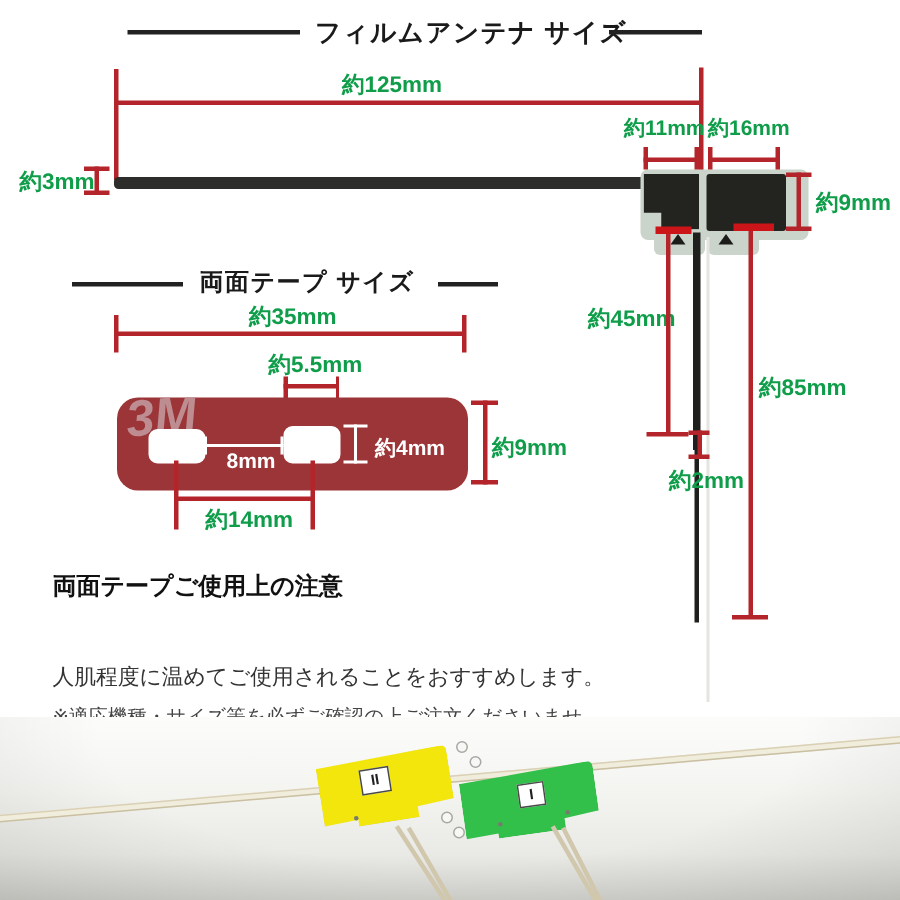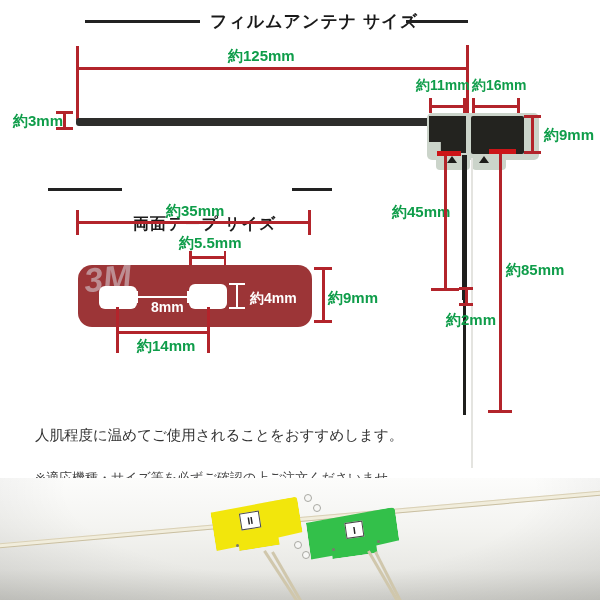--- a/index.html
+++ b/index.html
@@ -87,24 +87,24 @@
   <div class="rl" style="left:444px;top:156px;width:2.5px;height:134px;"></div>
   <div class="rl" style="left:431px;top:288px;width:28px;height:2.5px;"></div>
 
   <div class="rl" style="left:459px;top:287px;width:14px;height:2.5px;"></div>
   <div class="rl" style="left:464.5px;top:287px;width:3px;height:19px;"></div>
   <div class="rl" style="left:459px;top:303px;width:14px;height:2.5px;"></div>
   <div class="dim" style="left:446px;top:311px;">約2mm</div>
 
   <div class="rl" style="left:499px;top:154px;width:2.5px;height:258px;"></div>
   <div class="rl" style="left:488px;top:410px;width:24px;height:2.5px;"></div>
-  <div class="dim" style="left:506px;top:261px;">約85mm</div>
+  <div class="dim" style="left:506px;top:249px;">約85mm</div>
 
   <div class="blkline" style="left:48px;top:188px;width:74px;height:3px;"></div>
-  <div class="sec-title" style="left:133px;top:178px;font-size:16px;margin-top:36px;">両面テープ サイズ</div>
+  <div class="sec-title" style="left:133px;top:178px;font-size:16px;">両面テープ サイズ</div>
   <div class="blkline" style="left:292px;top:188px;width:40px;height:3px;"></div>
 
   <div class="dim" style="left:166px;top:202px;">約35mm</div>
   <div class="rl" style="left:77px;top:221px;width:233px;height:2.5px;"></div>
   <div class="rl" style="left:76px;top:210px;width:2.5px;height:25px;"></div>
   <div class="rl" style="left:308px;top:210px;width:2.5px;height:25px;"></div>
 
   <div class="dim" style="left:179px;top:234px;">約5.5mm</div>
   <div class="rl" style="left:189px;top:256px;width:37px;height:2.5px;"></div>
   <div class="rl" style="left:189px;top:251px;width:2.5px;height:21px;"></div>
@@ -129,21 +129,22 @@
   <div class="rl" style="left:314px;top:267px;width:18px;height:3px;"></div>
   <div class="rl" style="left:321.5px;top:267px;width:3px;height:56px;"></div>
   <div class="rl" style="left:314px;top:320px;width:18px;height:3px;"></div>
   <div class="dim" style="left:328px;top:289px;">約9mm</div>
 
   <div class="rl" style="left:116px;top:307px;width:2.5px;height:46px;"></div>
   <div class="rl" style="left:207px;top:307px;width:2.5px;height:46px;"></div>
   <div class="rl" style="left:116px;top:331px;width:93px;height:2.5px;"></div>
   <div class="dim" style="left:137px;top:337px;">約14mm</div>
 
-  <div class="notes-line" style="left:35px;top:426px;">人肌程度に温めてご使用されることをおすすめします。</div>
+  <div class="notes-head" style="left:35px;top:381px;">両面テープご使用上の注意</div>
+  <div class="notes-line" style="left:35px;top:442px;">人肌程度に温めてご使用されることをおすすめします。</div>
   <div class="caution" style="left:35px;top:469px;">※適応機種・サイズ等を必ずご確認の上ご注文くださいませ。</div>
 
   <div id="photo">
 
     <div class="abs" style="left:-20px;top:39px;width:640px;height:5px;transform:rotate(-5deg);background:#f1eddc;border-top:1.5px solid #d9d0b6;border-bottom:1.5px solid #c9bfa2;"></div>
 
     <div class="pad" style="left:213px;top:25px;width:88px;height:45px;background:#f2e60c;transform:rotate(-9deg);clip-path:polygon(0 6%,100% 0,100% 80%,72% 84%,72% 100%,26% 100%,26% 90%,0 92%);">
       <div class="pad-label" style="left:28px;top:8px;width:20px;height:17px;">II</div>
     </div>
     <div class="cable" style="left:263px;top:73px;width:2.5px;height:70px;transform:rotate(-33deg);"></div>

